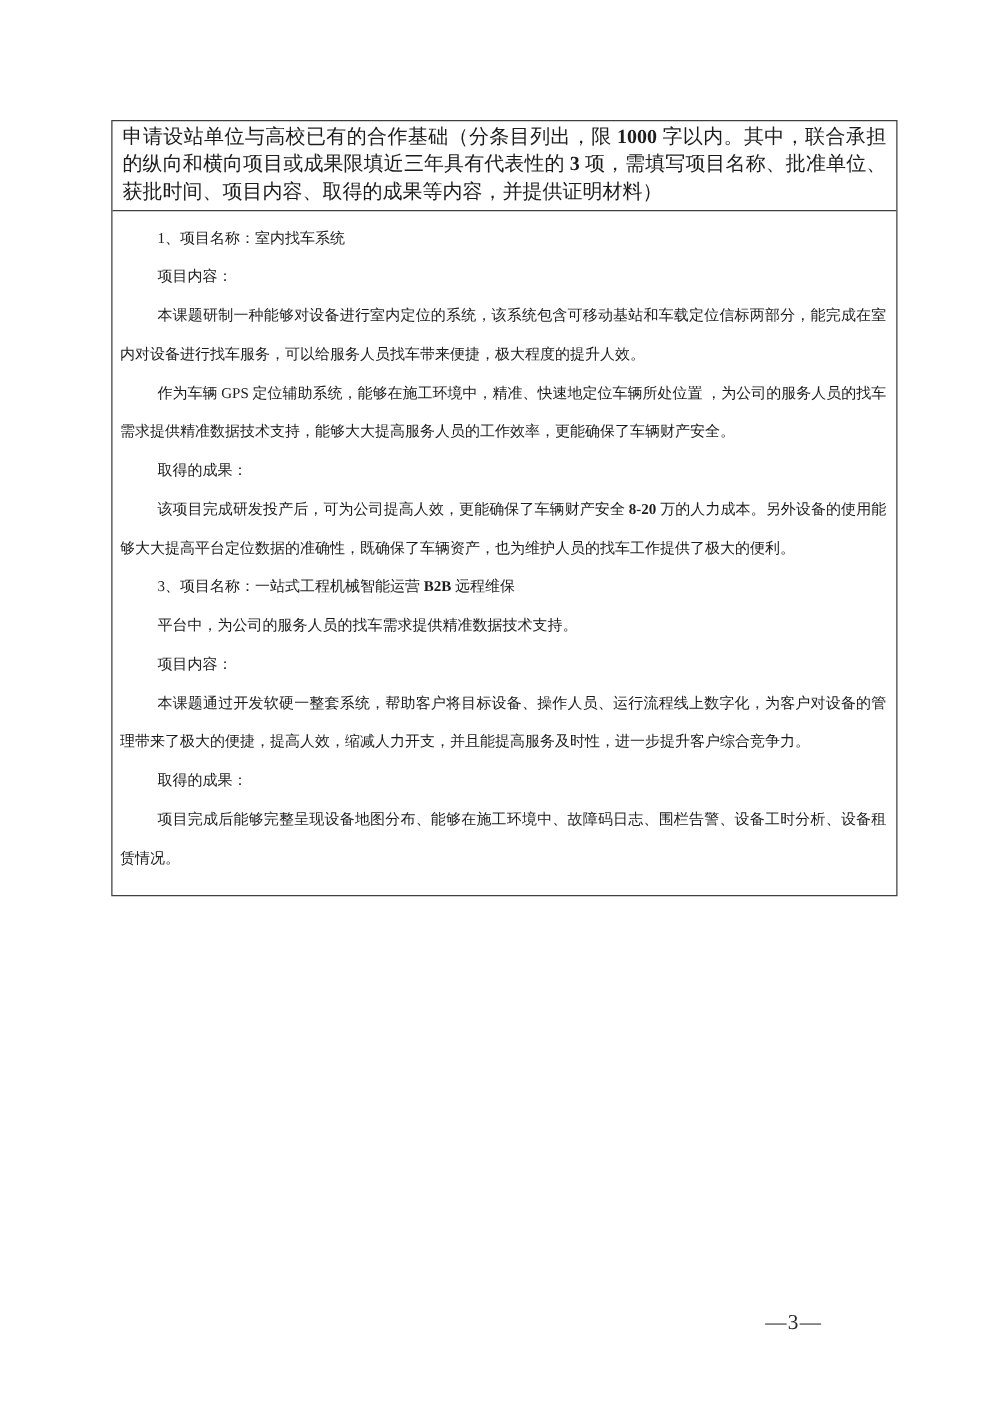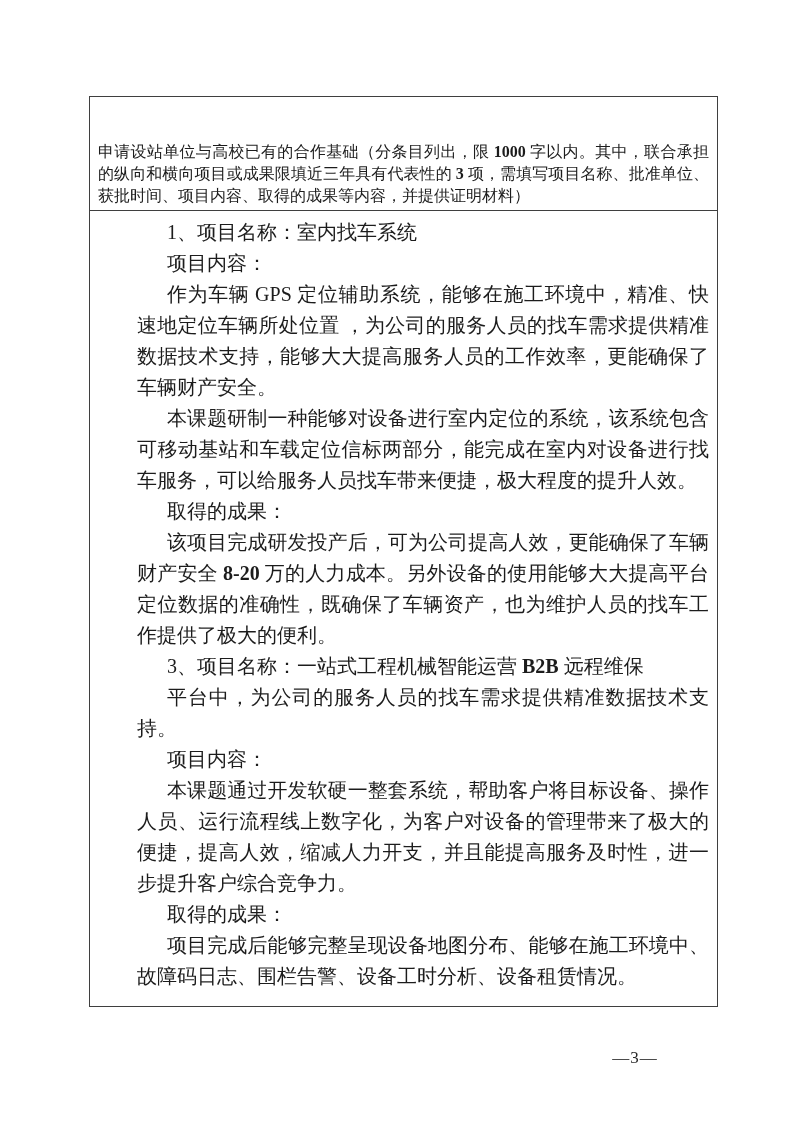--- a/index.html
+++ b/index.html
@@ -29,23 +29,22 @@
     box-sizing: border-box;
     padding: 2px 8px 3px 8px;
     font-size: 16px;
     line-height: 22px;
     text-align: justify;
     border-bottom: 1px solid #3f3f3f;
   }
   .body-cell {
     box-sizing: border-box;
     padding: 6px 8px 14px 6px;
-    font-size: 20px;
+    font-size: 12px;
     line-height: 31px;
-    margin-left: 41px;
   }
   .para {
     margin: 0;
     text-indent: 30px;
     text-align: justify;
   }
   .bold {
     font-weight: bold;
   }
   .page-number {
@@ -58,27 +57,27 @@
     letter-spacing: 1px;
     color: #2a2a2a;
   }
 </style>
 </head>
 <body>
 
 <div class="page">
   <div class="form-table">
     <div class="header-cell" id="header-cell">
-        <p class="para" style="text-indent: 0px; margin-top: 42px;"><span>申请设站单位与高校已有的合作基础（分条目列出，限 </span><span class="bold">1000</span><span> 字以内。其中，联合承担的纵向和横向项目或成果限填近三年具有代表性的 </span><span class="bold">3</span><span> 项，需填写项目名称、批准单位、获批时间、项目内容、取得的成果等内容，并提供证明材料）</span></p>
+        <p class="para" style="text-indent: 0px;"><span>申请设站单位与高校已有的合作基础（分条目列出，限 </span><span class="bold">1000</span><span> 字以内。其中，联合承担的纵向和横向项目或成果限填近三年具有代表性的 </span><span class="bold">3</span><span> 项，需填写项目名称、批准单位、获批时间、项目内容、取得的成果等内容，并提供证明材料）</span></p>
       </div>
     <div class="body-cell" id="body-cell">
         <p class="para"><span>1、项目名称：室内找车系统</span></p>
         <p class="para"><span>项目内容：</span></p>
+        <p class="para"><span>本课题研制一种能够对设备进行室内定位的系统，该系统包含可移动基站和车载定位信标两部分，能完成在室内对设备进行找车服务，可以给服务人员找车带来便捷，极大程度的提升人效。</span></p>
         <p class="para"><span>作为车辆 GPS 定位辅助系统，能够在施工环境中，精准、快速地定位车辆所处位置 ，为公司的服务人员的找车需求提供精准数据技术支持，能够大大提高服务人员的工作效率，更能确保了车辆财产安全。</span></p>
-        <p class="para"><span>本课题研制一种能够对设备进行室内定位的系统，该系统包含可移动基站和车载定位信标两部分，能完成在室内对设备进行找车服务，可以给服务人员找车带来便捷，极大程度的提升人效。</span></p>
         <p class="para"><span>取得的成果：</span></p>
         <p class="para"><span>该项目完成研发投产后，可为公司提高人效，更能确保了车辆财产安全 </span><span class="bold">8-20</span><span> 万的人力成本。另外设备的使用能够大大提高平台定位数据的准确性，既确保了车辆资产，也为维护人员的找车工作提供了极大的便利。</span></p>
         <p class="para"><span>3、项目名称：一站式工程机械智能运营 </span><span class="bold">B2B</span><span> 远程维保</span></p>
         <p class="para"><span>平台中，为公司的服务人员的找车需求提供精准数据技术支持。</span></p>
         <p class="para"><span>项目内容：</span></p>
         <p class="para"><span>本课题通过开发软硬一整套系统，帮助客户将目标设备、操作人员、运行流程线上数字化，为客户对设备的管理带来了极大的便捷，提高人效，缩减人力开支，并且能提高服务及时性，进一步提升客户综合竞争力。</span></p>
         <p class="para"><span>取得的成果：</span></p>
         <p class="para"><span>项目完成后能够完整呈现设备地图分布、能够在施工环境中、故障码日志、围栏告警、设备工时分析、设备租赁情况。</span></p>
       </div>
   </div>

